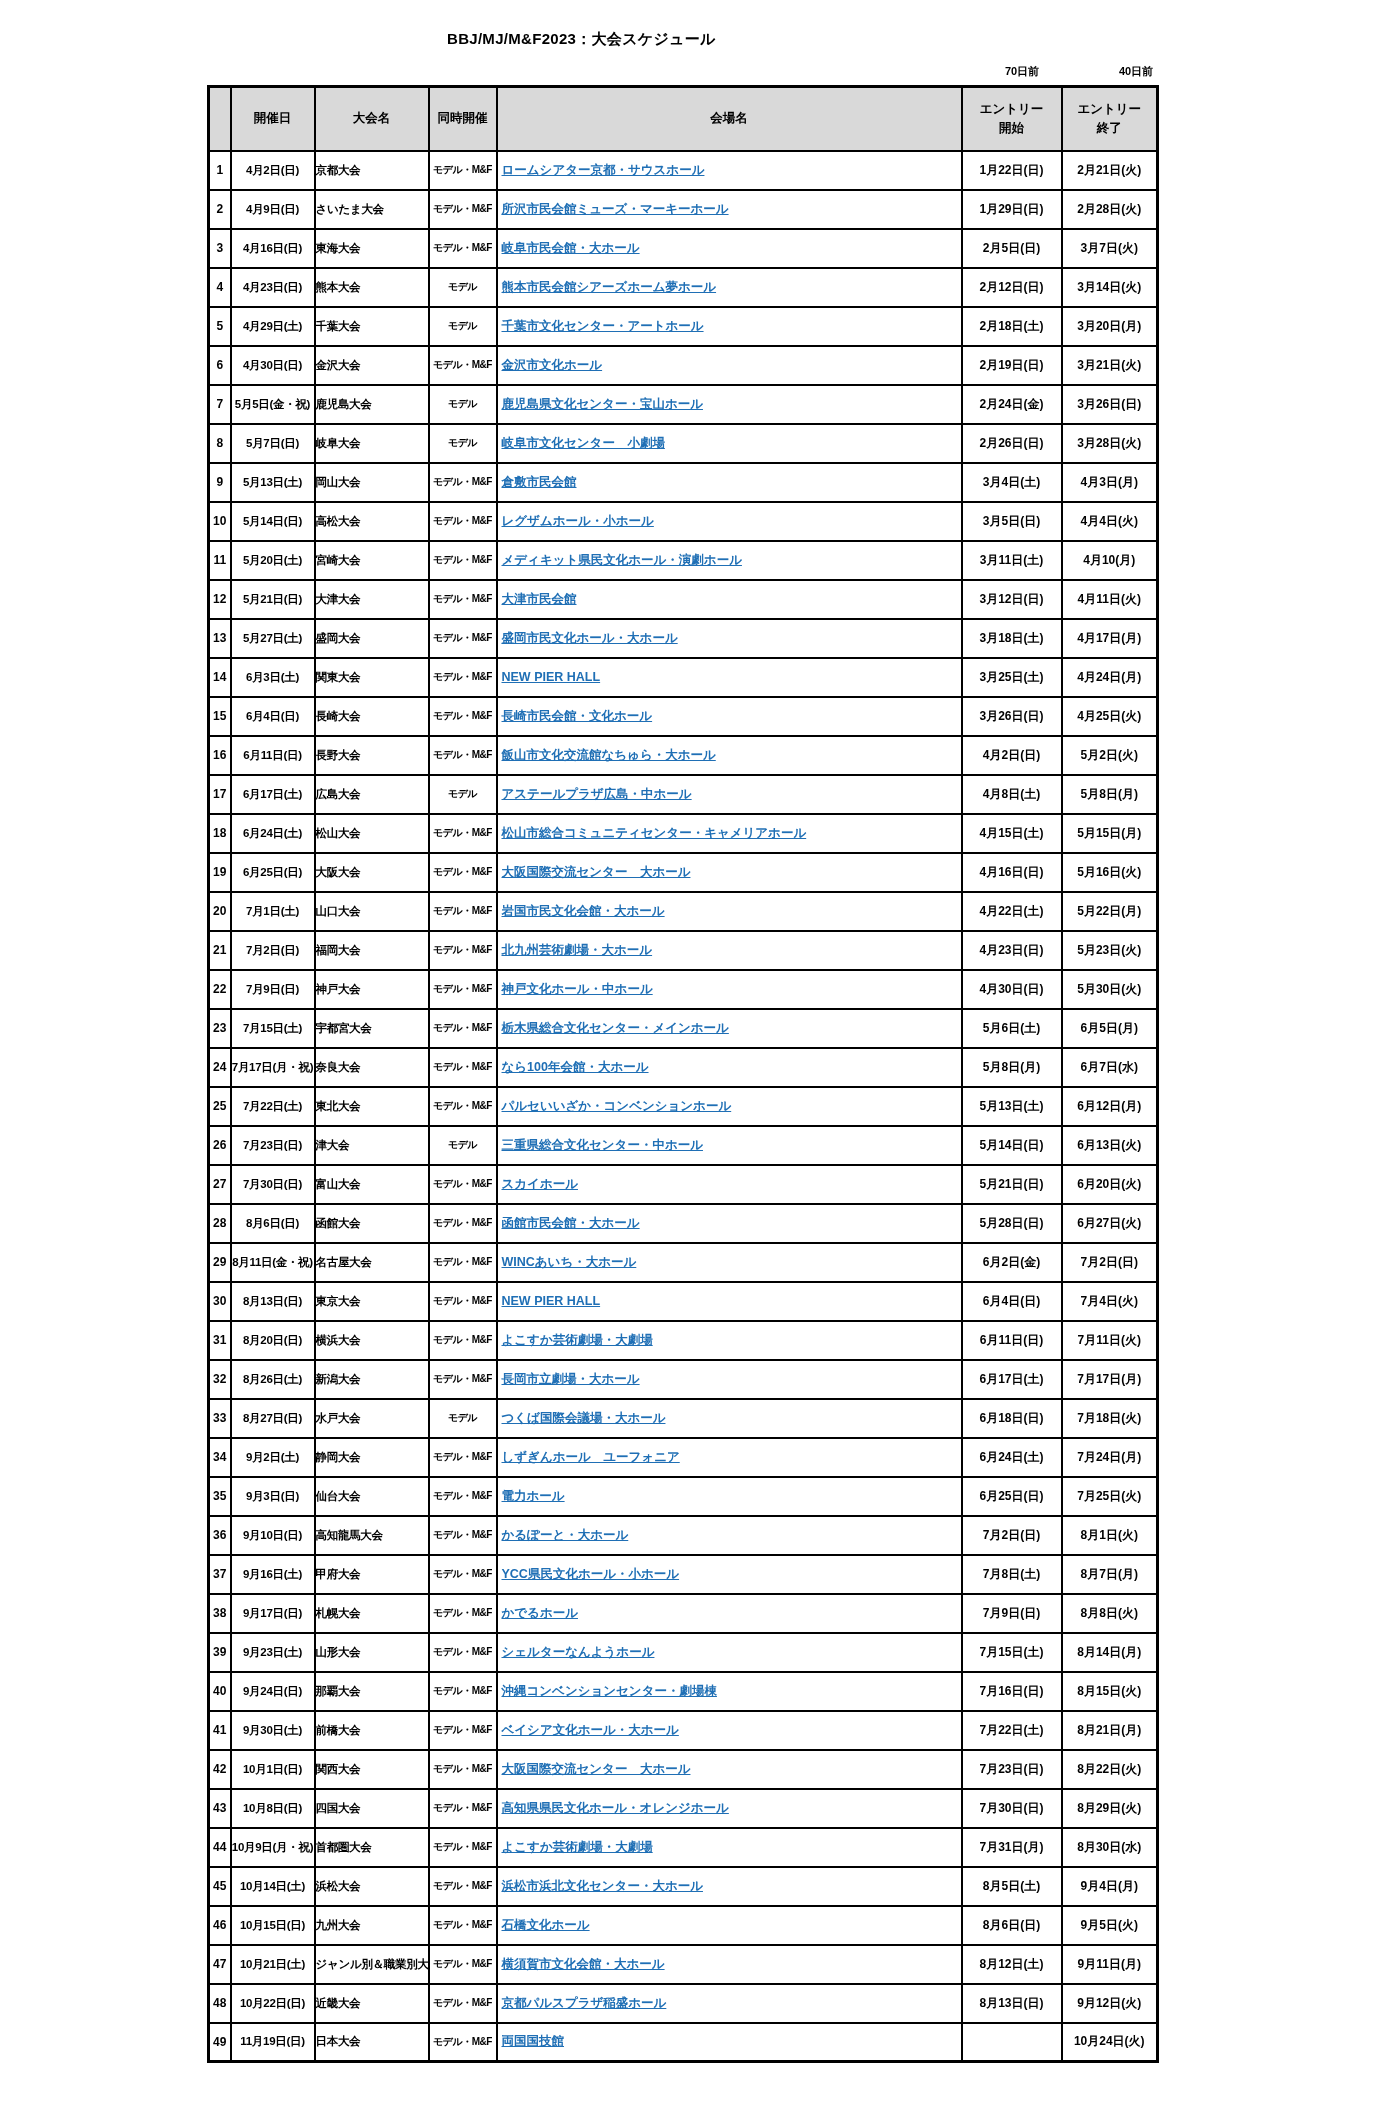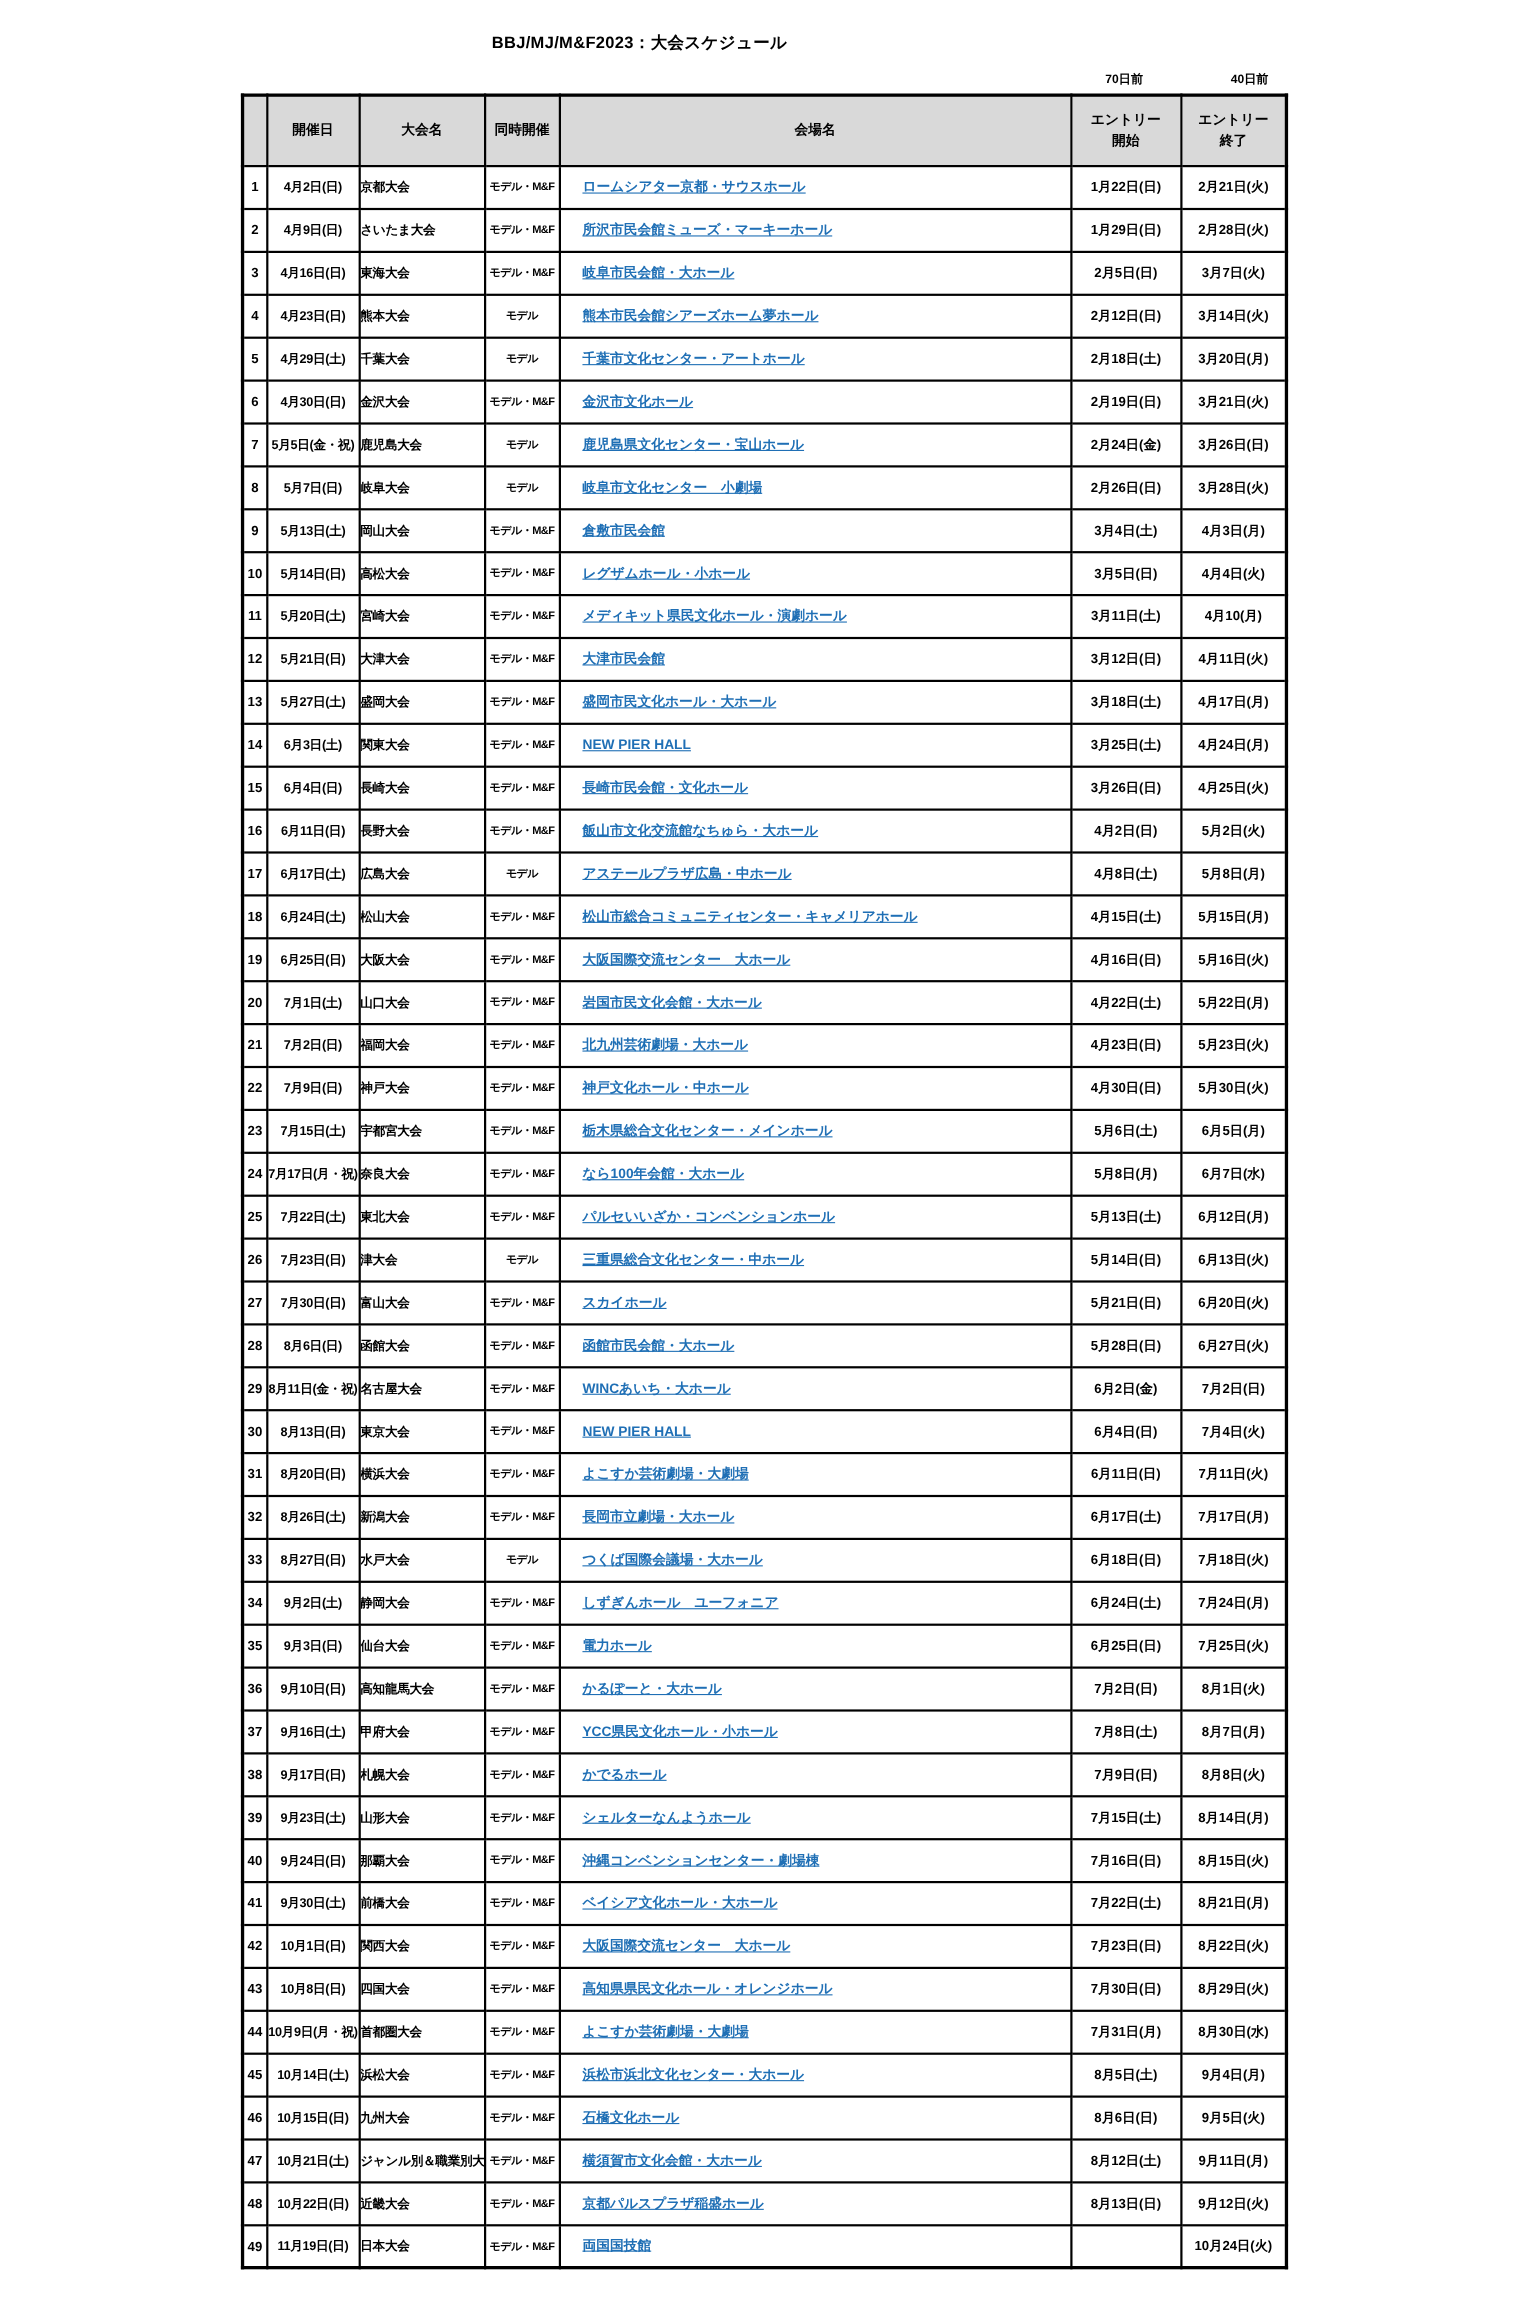--- a/index.html
+++ b/index.html
@@ -11,37 +11,37 @@
   .title{
     position:absolute;left:447px;top:30px;width:230px;
     font-size:15px;font-weight:bold;letter-spacing:.3px;white-space:nowrap;
   }
   .note{
     position:absolute;top:64px;font-size:11px;font-weight:bold;text-align:center;
   }
   .note-start{left:972px;width:100px;}
   .note-end{left:1088px;width:96px;}
   table.schedule{
-    position:absolute;left:219px;top:85px;width:949px;
+    position:absolute;left:207px;top:85px;width:949px;
     border-collapse:collapse;table-layout:fixed;
     border:3px solid var(--border,#000);
   }
   th,td{
     border:2px solid var(--border,#000);
     font-weight:bold;overflow:hidden;white-space:nowrap;
     vertical-align:middle;padding:0;
   }
   thead tr{height:64px;background:var(--header-bg,#d9d9d9);}
   th{font-size:12.5px;text-align:center;white-space:pre-line;line-height:1.5;}
   tbody tr{height:39px;background:#fff;}
   td.c-no{text-align:center;font-size:12px;}
   td.c-date{text-align:center;font-size:11.5px;letter-spacing:-.3px;}
   td.c-name{text-align:left;font-size:11.5px;letter-spacing:-.3px;}
   td.c-conc{text-align:center;font-size:10px;letter-spacing:-.5px;}
-  td.c-venue{text-align:left;padding-left:20px;font-size:12.5px;}
+  td.c-venue{text-align:left;padding-left:4px;font-size:12.5px;}
   td.c-es,td.c-ee{text-align:center;font-size:12px;}
   a.venue-link{color:var(--link,#1f6fb5);text-decoration:underline;font-weight:bold;}
 </style>
 </head>
 <body>
 
 <div class="page">
   <div class="title">BBJ/MJ/M&amp;F2023：大会スケジュール</div>
   <div class="note note-start">70日前</div>
   <div class="note note-end">40日前</div>

